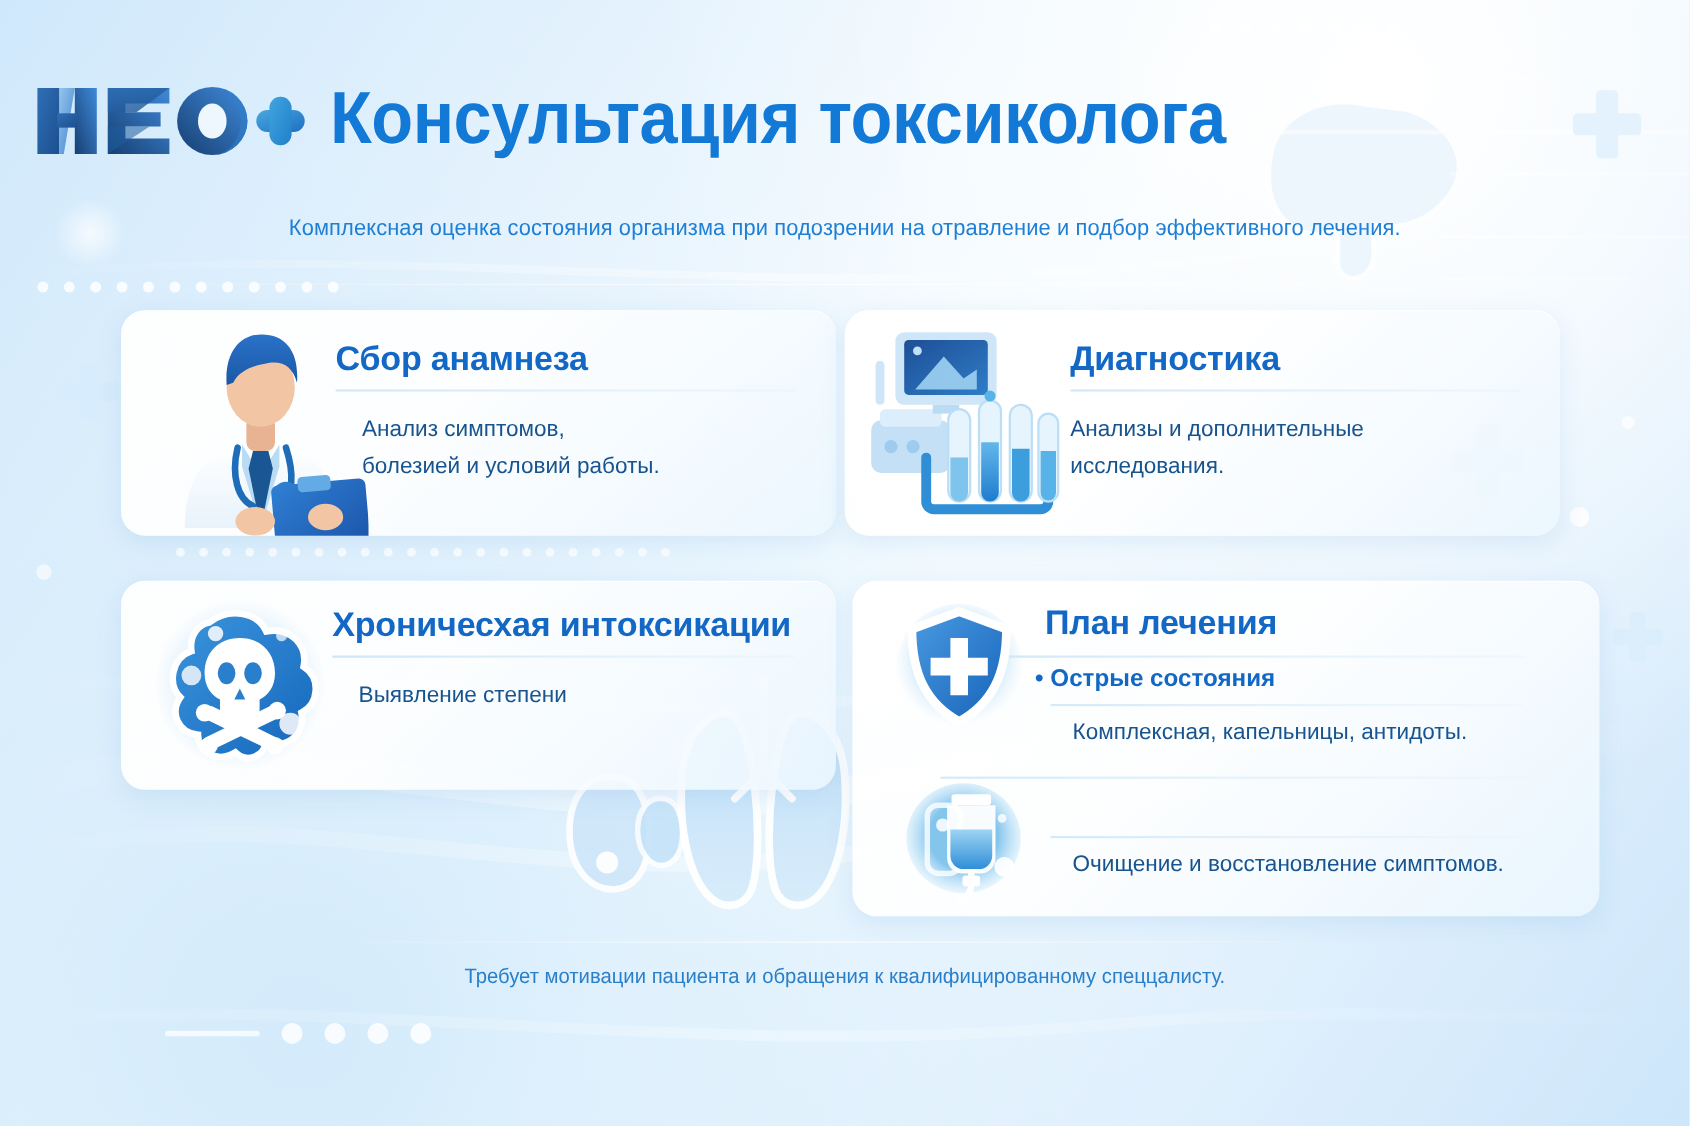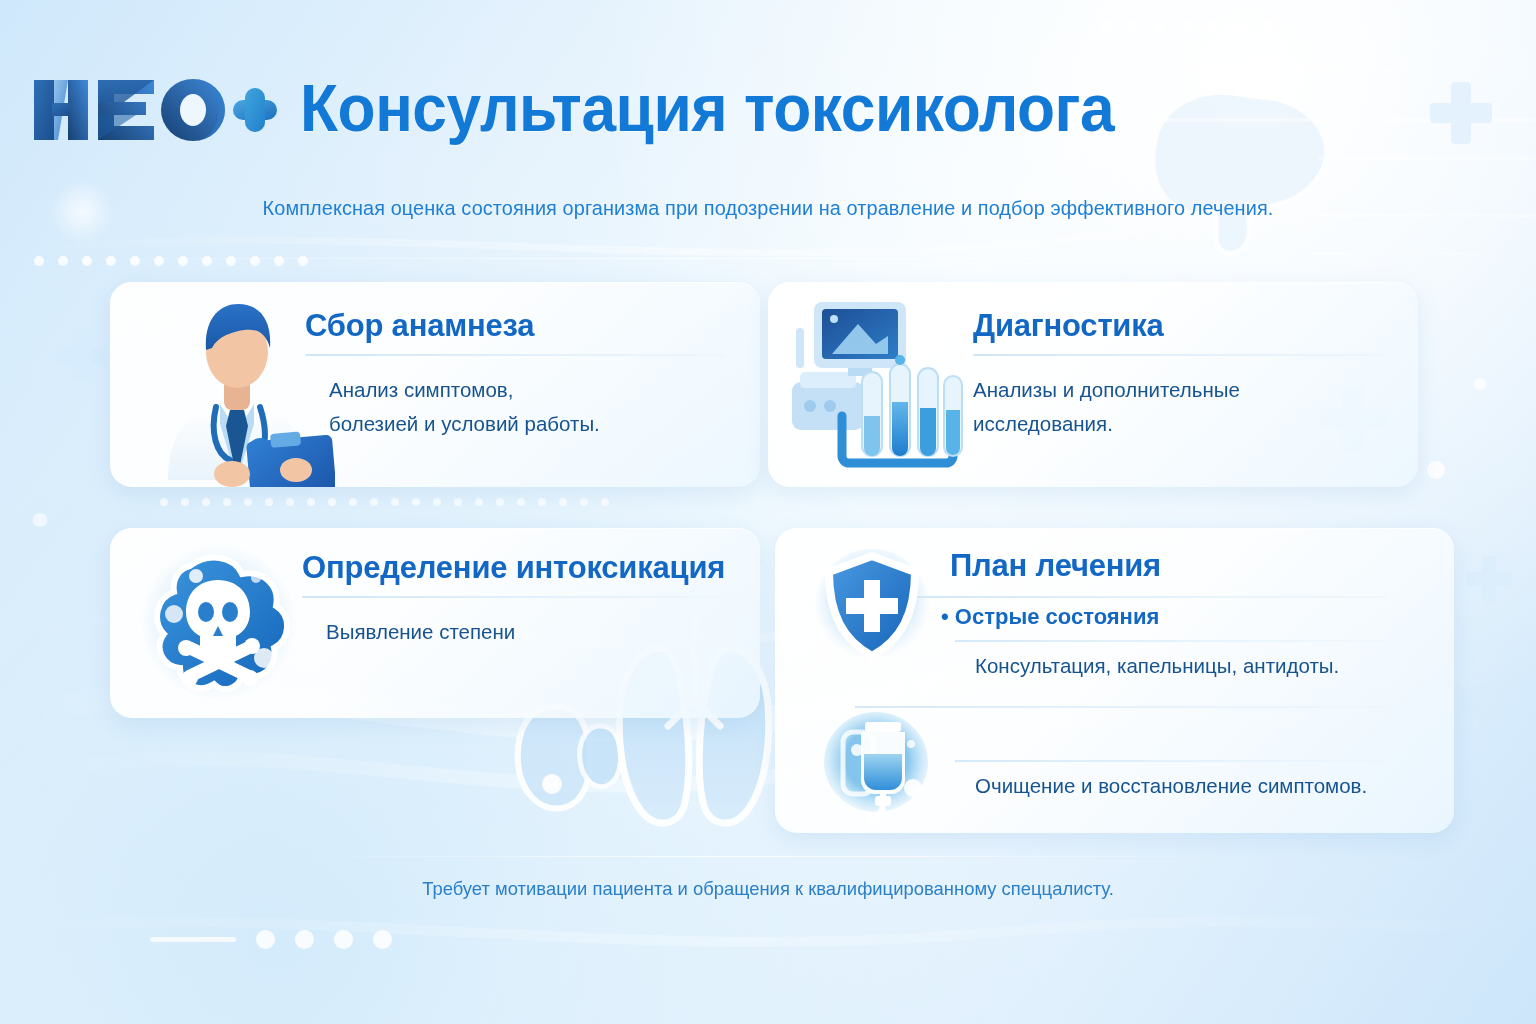--- a/index.html
+++ b/index.html
@@ -397,21 +397,21 @@
           <circle cx="62" cy="142" r="8" fill="#ffffff"></circle>
         <circle cx="124" cy="110" r="8" fill="#ffffff"></circle>
           <circle cx="122" cy="142" r="8" fill="#ffffff"></circle>
 
         <circle cx="68" cy="40" r="7" fill="#ffffff" opacity=".85"></circle>
         <circle cx="46" cy="78" r="9" fill="#ffffff" opacity=".8"></circle>
         <circle cx="136" cy="122" r="10" fill="#ffffff" opacity=".85"></circle>
         <circle cx="128" cy="42" r="5" fill="#ffffff" opacity=".7"></circle>
       </svg>
     </div>
-    <div class="ctitle" style="left:192px;top:22px;">Определение интоксикация</div>
+    <div class="ctitle" style="left:192px;top:22px;">Хроничесхая интоксикации</div>
     <div class="crule" style="left:192px;top:68px;width:420px;"></div>
     <div class="ctext" style="left:216px;top:88px;">Выявление степени</div>
   </div>
 
   <div class="card c4">
     <div class="ctitle" style="left:175px;top:20px;">План лечения</div>
     <div class="crule" style="left:100px;top:68px;width:512px;"></div>
 
     <div style="position:absolute;left:30px;top:14px;width:135px;height:135px;">
       <svg width="135" height="135" viewBox="0 0 135 135">
@@ -428,21 +428,21 @@
         <circle cx="67" cy="64" r="57" fill="url(#shhalo)"></circle>
         <path d="M67,14 L110,30 C110,72 96,98 67,114 C38,98 24,72 24,30 Z" fill="url(#shg)" stroke="#ffffff" stroke-width="8" stroke-linejoin="round"></path>
         <path d="M59,38 L75,38 L75,56 L93,56 L93,72 L75,72 L75,90 L59,90 L59,72 L41,72 L41,56 L59,56 Z" fill="#ffffff"></path>
       </svg>
     </div>
     <div class="bullet-title" style="left:166px;top:76px;">
       <span>•</span>
       <span>Острые состояния</span>
     </div>
     <div class="bsep" style="left:180px;top:112px;width:430px;"></div>
-    <div class="bullet-sub" style="left:200px;top:126px;">Консультация, капельницы, антидоты.</div>
+    <div class="bullet-sub" style="left:200px;top:126px;">Комплексная, капельницы, антидоты.</div>
 
     <div class="bsep" style="left:80px;top:178px;width:532px;height:1.5px;background:linear-gradient(90deg,#d5e9f8,rgba(213,233,248,.1));"></div>
 
     <div style="position:absolute;left:42px;top:176px;width:118px;height:120px;">
       <svg width="118" height="120" viewBox="0 0 118 120">
         <defs>
           <radialGradient id="ivhalo" cx="50%" cy="48%" r="52%">
             <stop offset="58%" stop-color="#7ec2ec" stop-opacity=".95"></stop>
             <stop offset="100%" stop-color="#aedcf7" stop-opacity=".25"></stop>
           </radialGradient>

